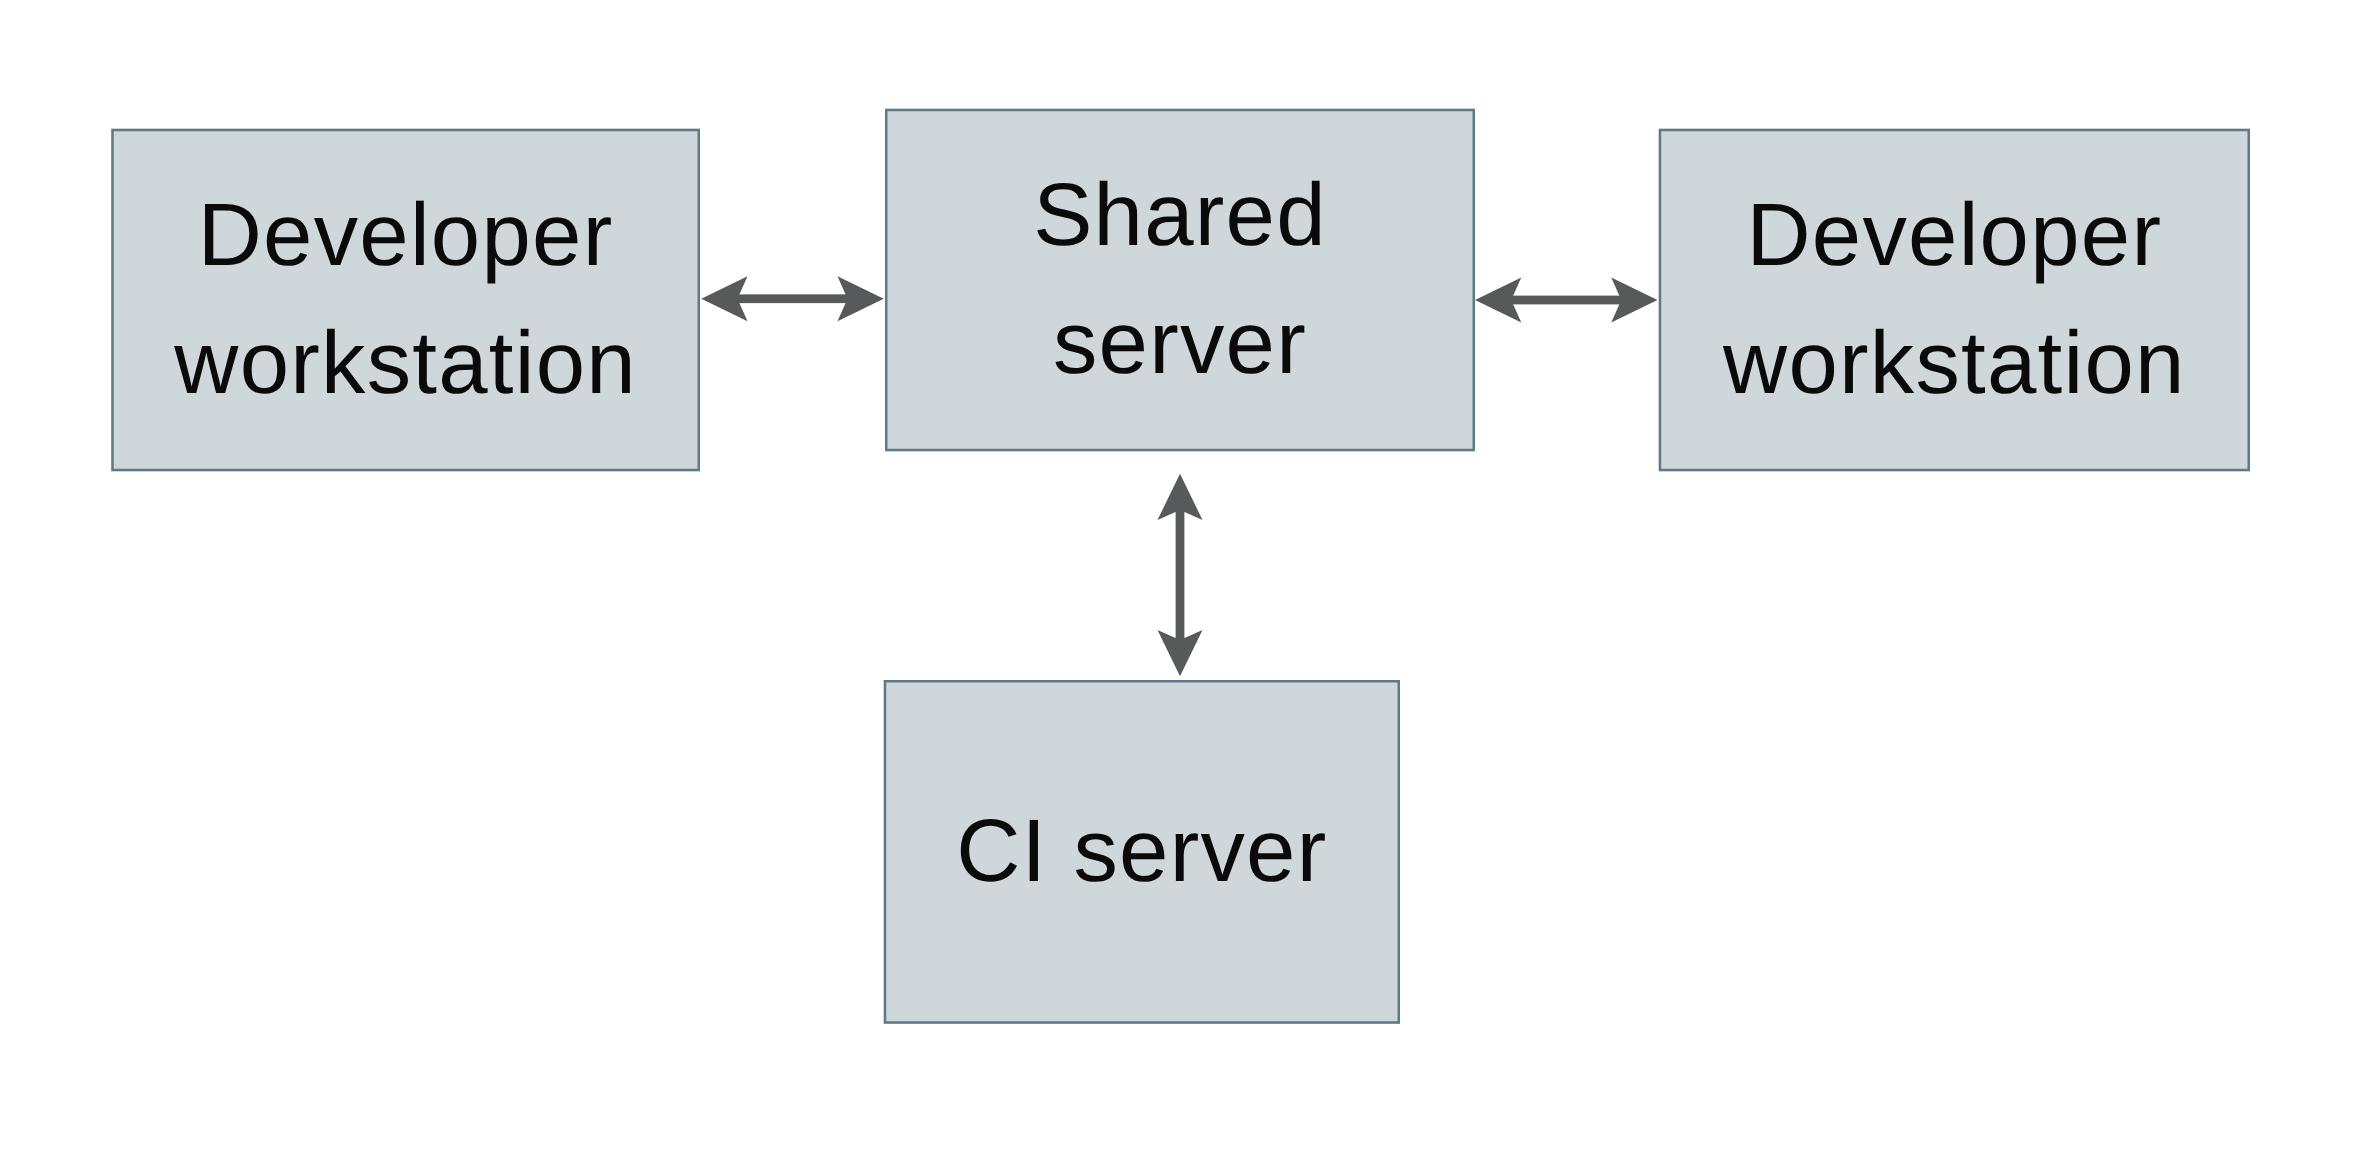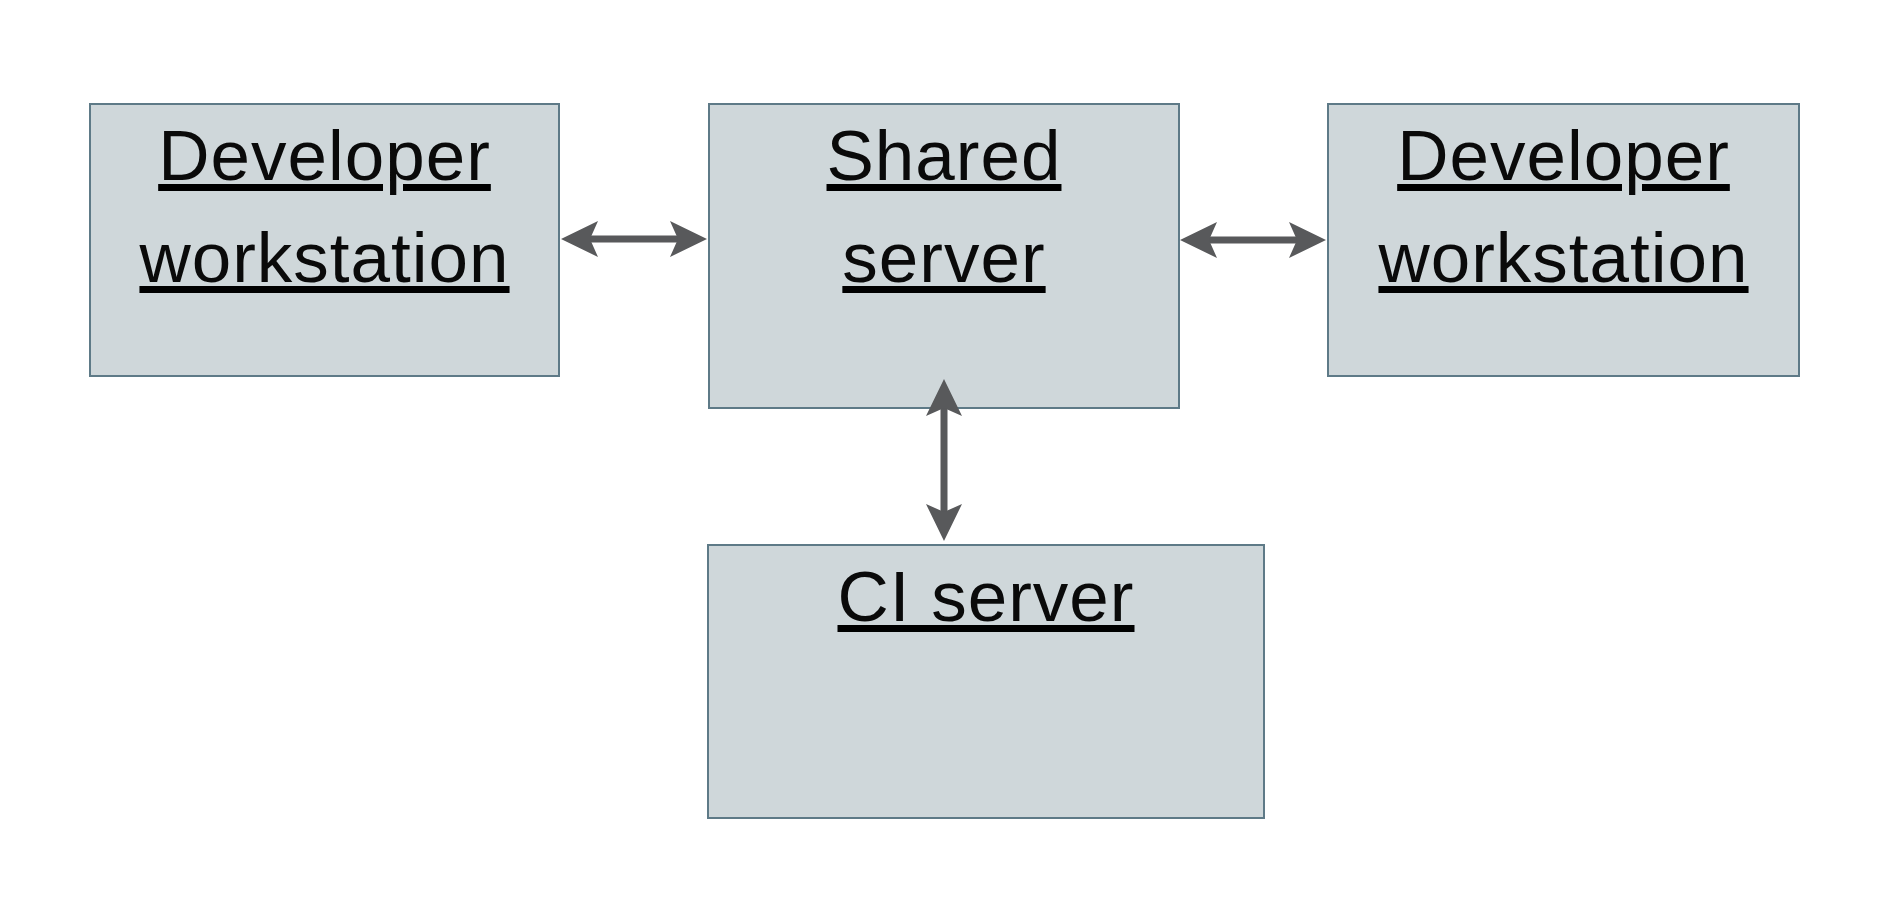--- a/index.html
+++ b/index.html
@@ -17,41 +17,41 @@
   .canvas {
     position: absolute;
     inset: 0;
   }
   .node {
     position: absolute;
     box-sizing: border-box;
     background: var(--box-fill, #cfd7da);
     border: 2px solid var(--box-border, #5e7a87);
     display: flex;
+    align-items: center;
     justify-content: center;
     text-align: center;
-    text-decoration: underline;
   }
   .node .label {
     color: var(--text-color, #0a0a0a);
     font-size: 71px;
     line-height: 102px;
     letter-spacing: 1px;
     white-space: nowrap;
   }
   .node .line { display: block; }
   .edge {
     position: absolute;
     display: block;
   }
   
   #node-dev-left   { left: 89px;   top: 103px; width: 471px; height: 274px; }
-  #node-cache      { left: 708px;  top: 103px; width: 472px; height: 306px; }
+  #node-cache      { left: 708px;  top: 87px; width: 472px; height: 274px; }
   #node-dev-right  { left: 1327px; top: 103px; width: 473px; height: 274px; }
-  #node-ci         { left: 707px;  top: 544px; width: 558px; height: 275px; }
+  #node-ci         { left: 707px;  top: 544px; width: 413px; height: 275px; }
   #edge-left       { left: 558px;  top: 215px; width: 152px; height: 48px; }
   #edge-right      { left: 1177px; top: 216px; width: 152px; height: 48px; }
   #edge-down       { left: 920px;  top: 376px; width: 48px;  height: 168px; }
 </style>
 </head>
 <body>
 
 <div class="canvas">
 
   <div class="node" id="node-dev-left">

